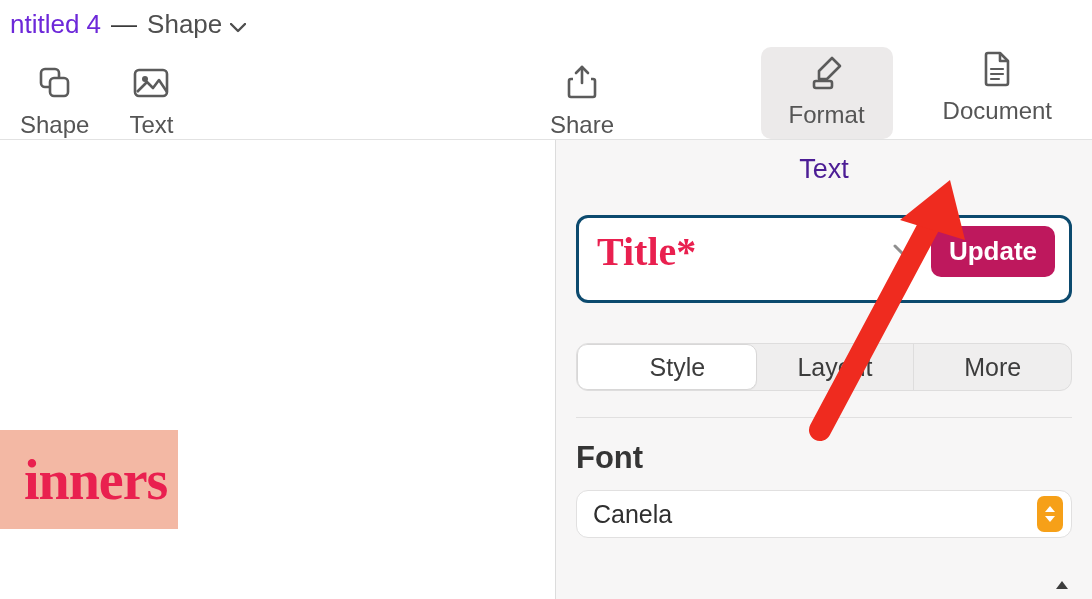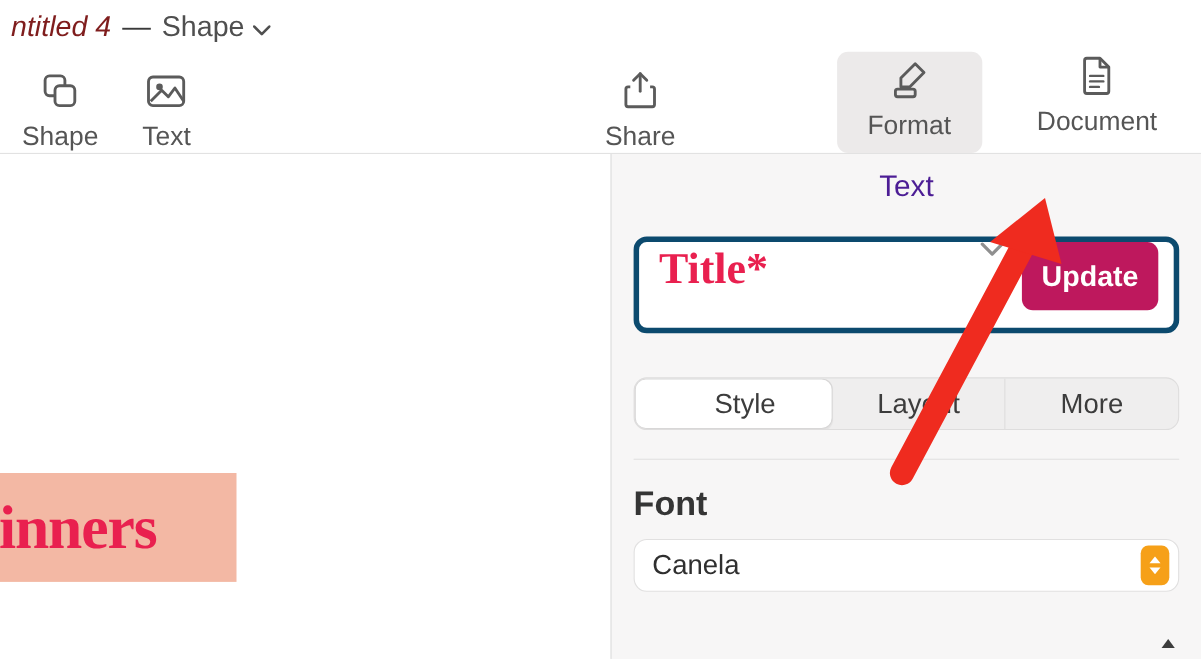--- a/index.html
+++ b/index.html
@@ -1,45 +1,45 @@
 <!DOCTYPE html>
 <html><head>
   <meta charset="utf-8">
   <style>
     * { box-sizing: border-box; margin: 0; padding: 0; }
     html, body { width: 1092px; height: 599px; overflow: hidden; font-family: -apple-system, "Helvetica Neue", Arial, sans-serif; background: #fff; color:#222; }
 
     
     .titlebar { height: 48px; display:flex; align-items:center; padding-left:10px; font-size:26px; color:#3a3a3a; }
-    .titlebar .doc { font-weight:400; color:#7f1d1d;font-style:italic; }
+    .titlebar .doc { font-weight:400; color:#6d28d9; }
     .titlebar .dash { margin:0 10px; color:#3a3a3a; }
     .titlebar .edited { color:#4f4f4f; }
     .titlebar .chev { display:inline-block; margin-left:8px; }
     .chev-svg { width:16px; height:10px; }
 
     
     .toolbar { height: 92px; border-bottom:1px solid #e2e2e2; display:flex; align-items:flex-end; padding-top:8px; position:relative; }
     .tool { display:flex; flex-direction:column; align-items:center; justify-content:flex-start; gap:8px; padding:0 20px; cursor:pointer; }
     .tool .iconwrap { height:40px; display:flex; align-items:center; justify-content:center; }
     .tool .label { font-size:24px; color:#555; font-weight:400; }
     .tool.active { background:#eceaea; border-radius:10px; padding:6px 28px 10px; margin-top:-2px;}
     .toolbar .group-left { display:flex; }
     .toolbar .group-center { position:absolute; left:530px; }
     .toolbar .group-right { position:absolute; right:20px; display:flex; gap:30px; align-items:flex-start;}
 
     
     .main { display:flex; height: calc(599px - 48px - 92px); }
     .canvas { position:relative; flex:0 0 555px; height:100%; background:#fff; }
-    .selection { position:absolute; left:0; top:290px; width:215px; height:99px; background:#f3b8a4; display:flex; align-items:center; }
+    .selection { position:absolute; left:0; top:290px; width:178px; height:99px; background:#f3b8a4; display:flex; align-items:center;padding-left:25px; }
     .selection .seltext { font-family: Georgia, "Times New Roman", serif; font-weight:800; font-size:56px; color:#e9204f; letter-spacing:-1px; padding-left:0; margin-left:-1px; }
 
     .inspector { flex:1; background:#f7f6f6; border-left:1px solid #dcdcdc; position:relative; }
     .insp-header { font-size:27px; font-weight:400; color:#4c1d95; text-align:center; padding:14px 0 4px; }
 
-    .style-card { margin:26px 20px 0 20px; background:#fff; border:5px solid #0c4a6e; border-radius:12px; height:88px; display:flex; padding:0 14px 16px 18px; gap:12px; }
+    .style-card { margin:26px 20px 0 20px; background:#fff; border:3px solid #0c4a6e; border-radius:12px; height:88px; display:flex; align-items:center; padding:0 14px 16px 18px; gap:12px; }
     .style-name { font-family: Georgia, "Times New Roman", serif; font-weight:800; font-size:40px; color:#e9204f; flex:1; }
     .style-chev { width:30px; display:flex; justify-content:center; }
     .update-btn { background:#be185d; color:#fff; font-weight:700; font-size:26px; border:none; border-radius:10px; padding:10px 18px; cursor:pointer; }
 
     .segmented { margin:40px 20px 0 20px; display:flex; border:1px solid #dedddd; border-radius:12px; background:#efeeee; height:48px; overflow:hidden; }
     .segmented .seg { flex:1; display:flex; align-items:center; justify-content:center; font-size:25px; color:#3c3c3c; border-right:1px solid #dedddd; cursor:pointer;}
     .segmented .seg:last-child { border-right:none; }
     .segmented .seg.active { background:#fff; border:1px solid #d8d7d7; border-radius:10px; box-shadow:0 1px 1px rgba(0,0,0,.05);padding-left:21px; }
 
     .hr { margin:26px 20px 0 20px; height:1px; background:#e1e0e0; }

